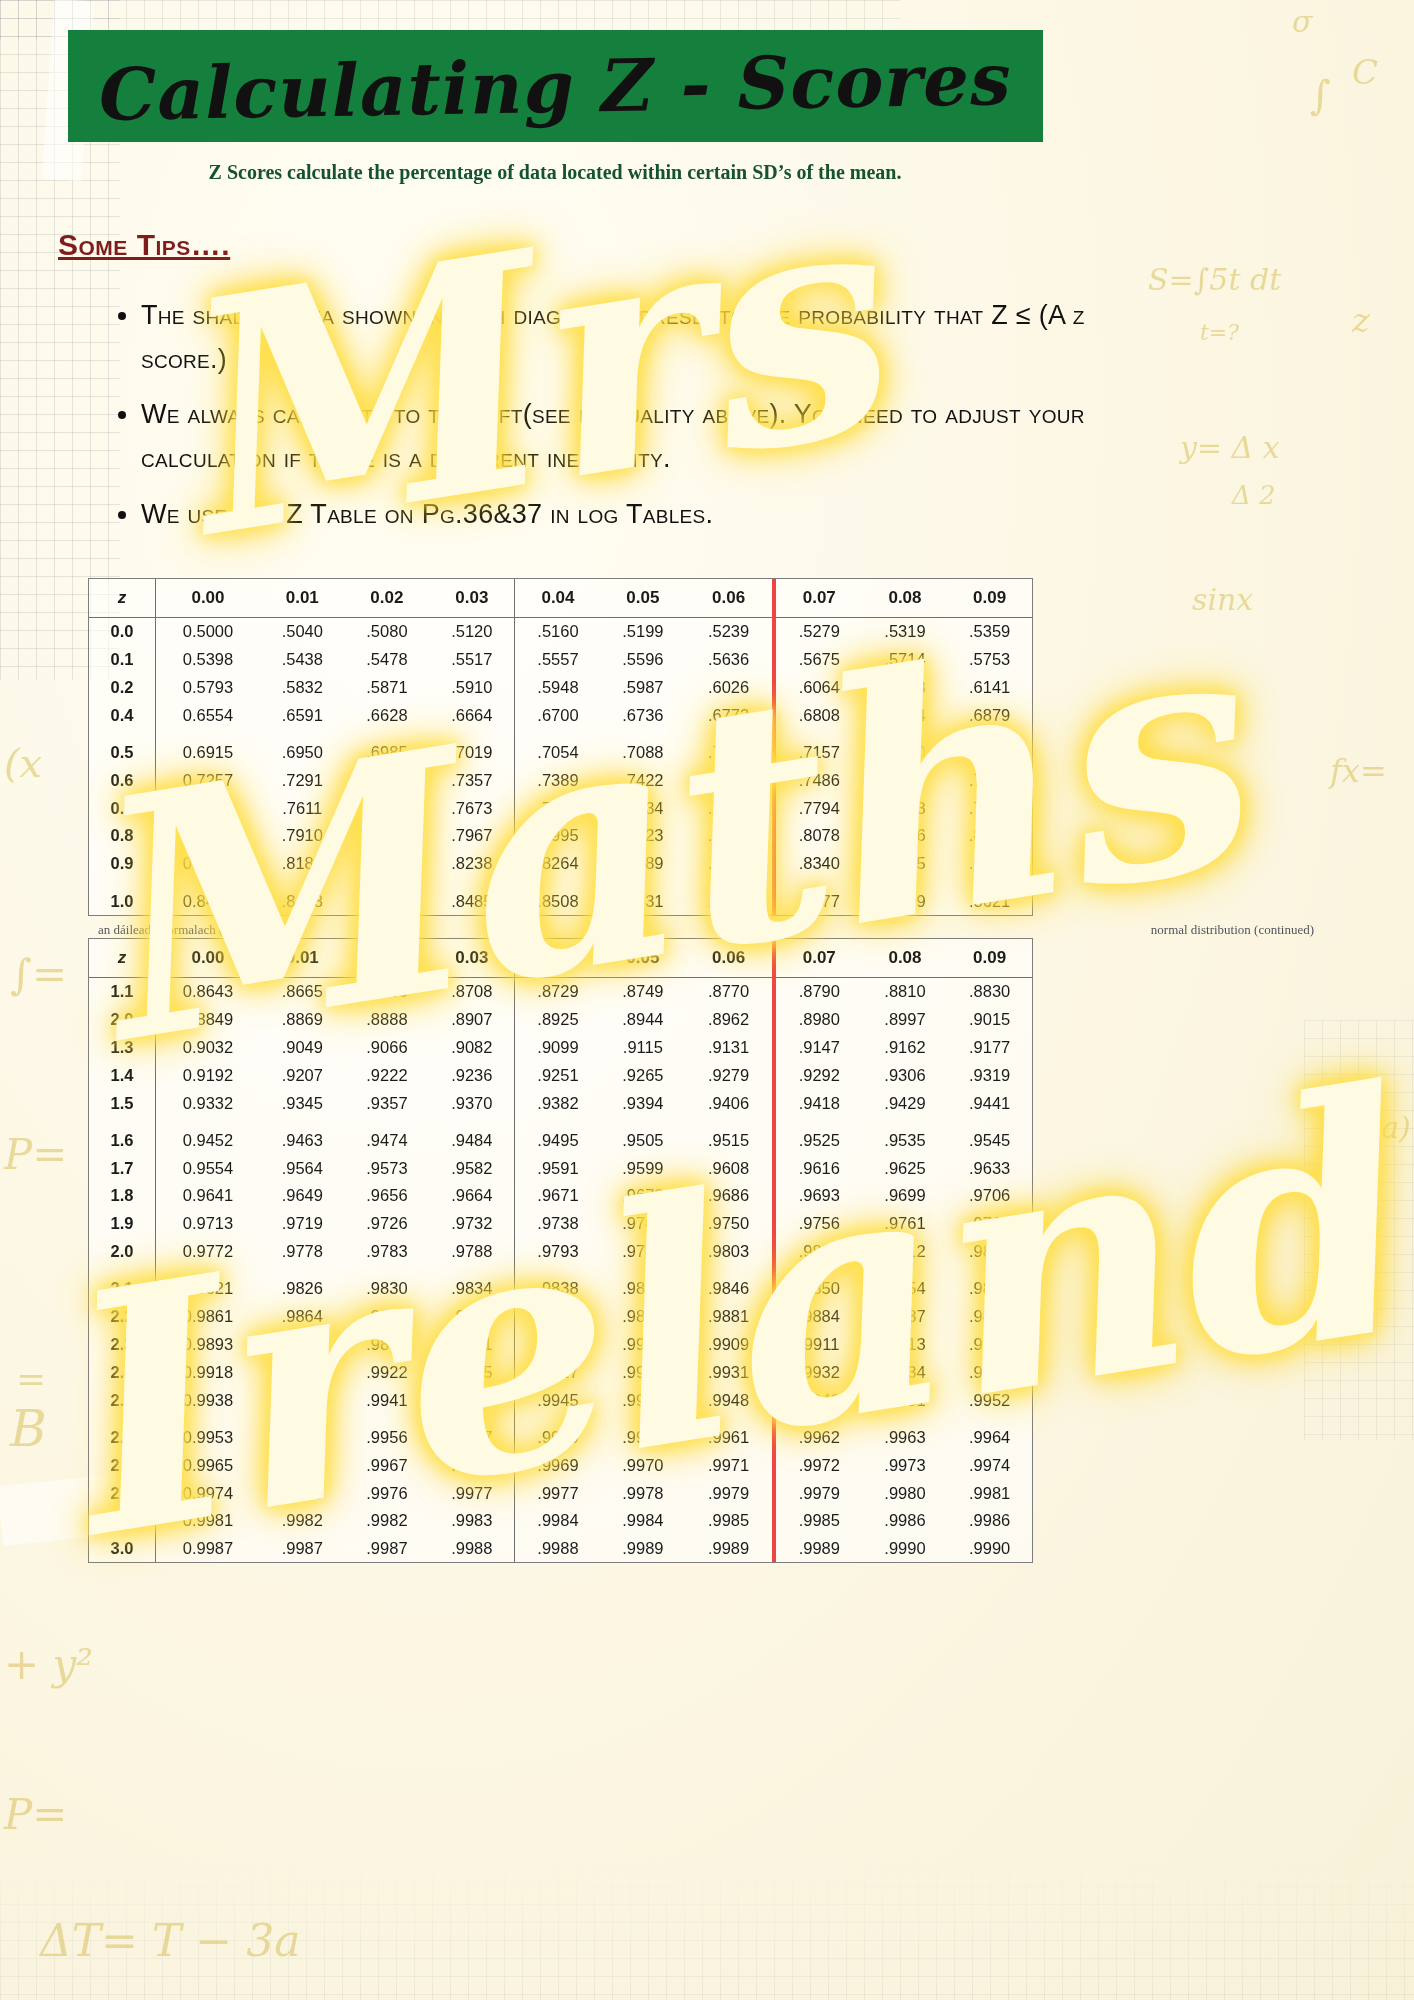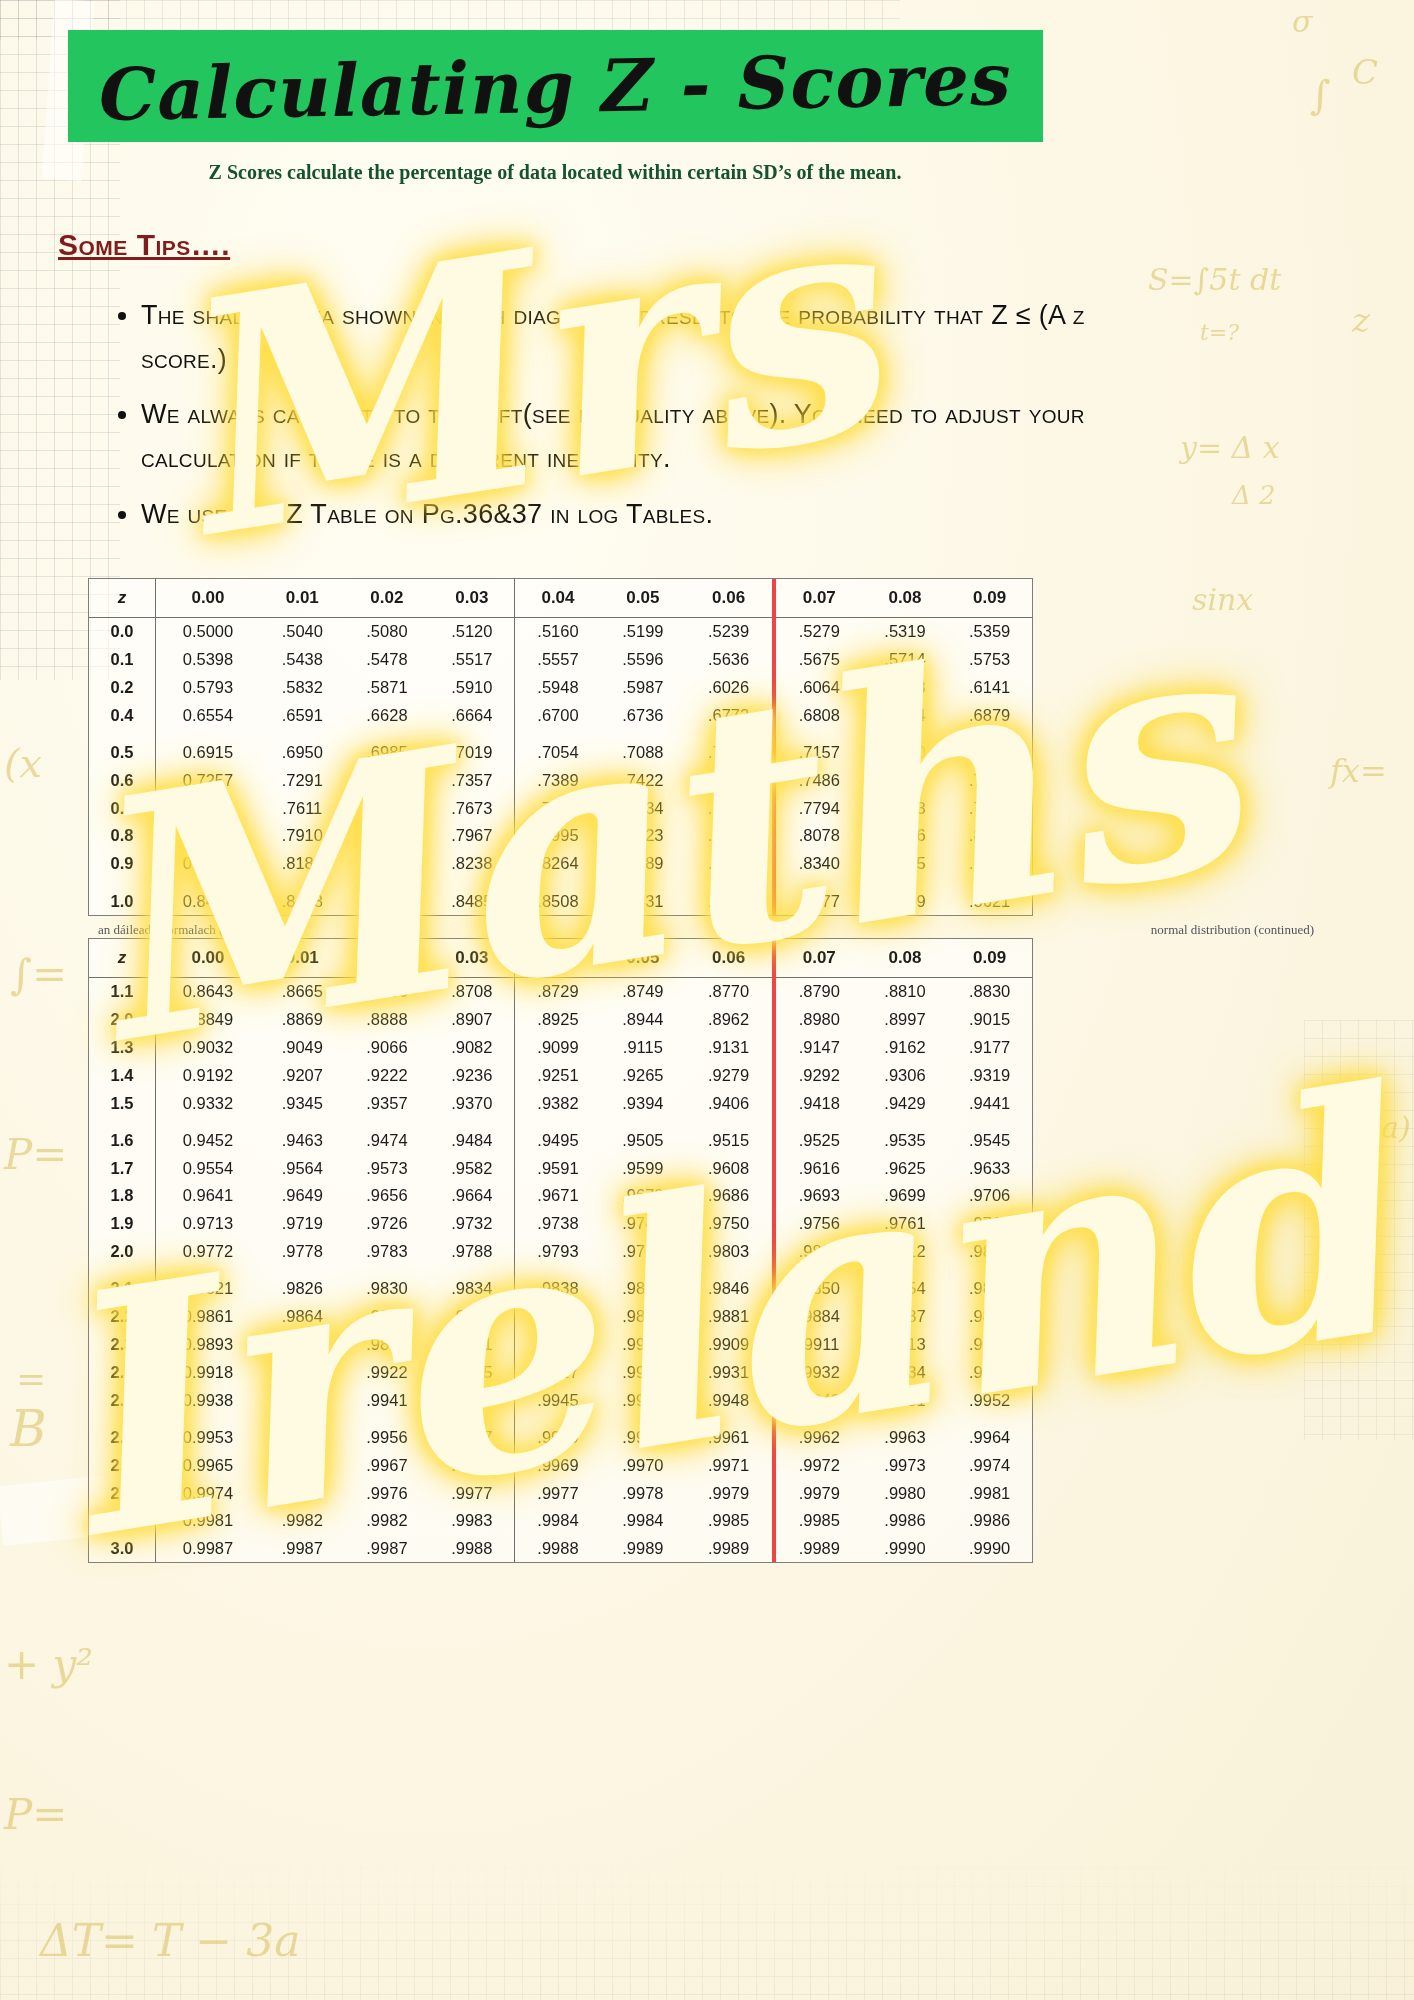--- a/index.html
+++ b/index.html
@@ -76,21 +76,21 @@
     white-space: nowrap;
   }
 
   
   .title-banner {
     position: absolute;
     left: 68px;
     top: 30px;
     width: 975px;
     height: 112px;
-    background: #22c55e;
+    background: #15803d;
     display: flex;
     align-items: center;
     justify-content: center;
   }
   .title-text {
     font-family: "DejaVu Serif", serif;
     font-style: italic;
     font-weight: bold;
     font-size: 72px;
     color: #111;

